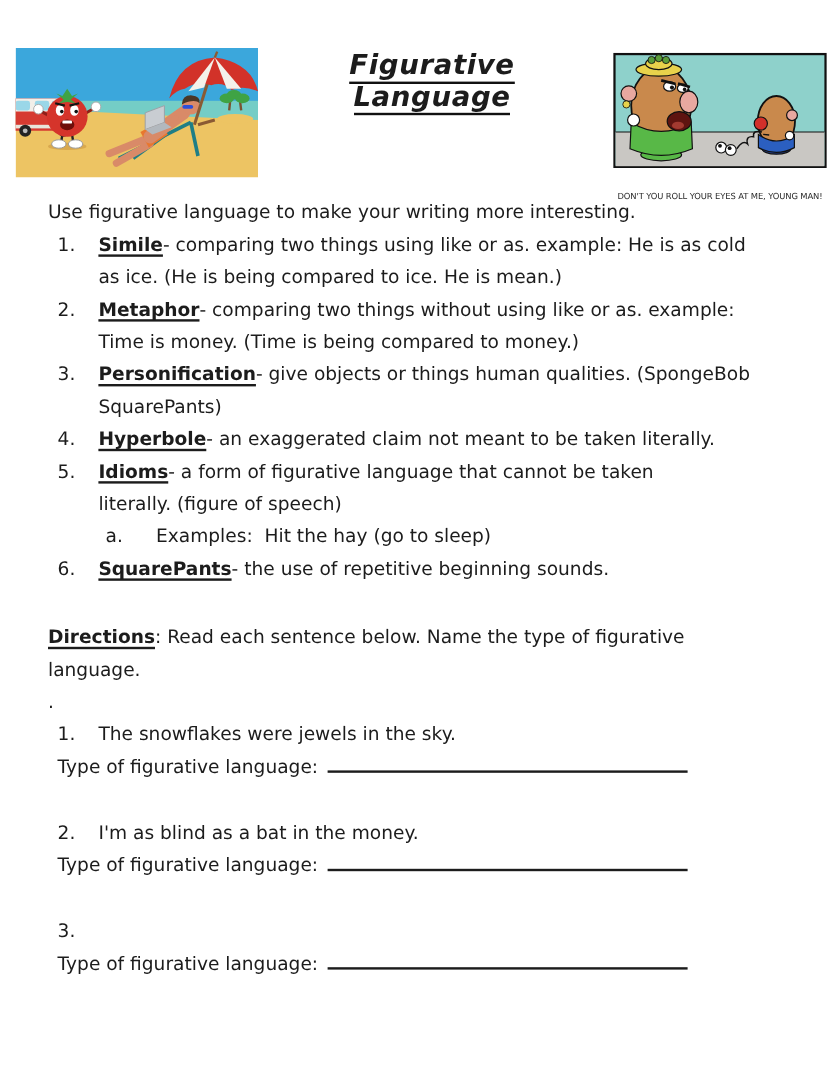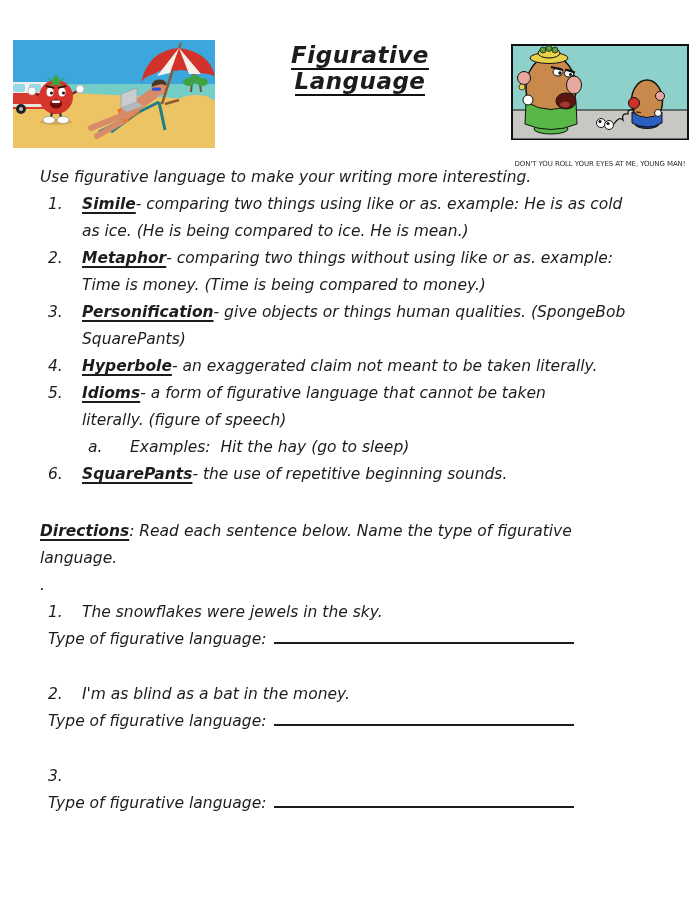--- a/index.html
+++ b/index.html
@@ -20,21 +20,21 @@
   .page-title .t-underline { border-bottom:2.5px solid #111; padding-bottom:0;font-style:italic; }
   .potato-fig { position:absolute; left:511px; top:44px; width:178px; margin:0; }
   .potato-fig svg { display:block; width:178px; height:96px; }
   .potato-fig figcaption {
     margin-top:20px; font-size:7px; letter-spacing:-0.1px; white-space:nowrap;
     color:#2a2a2a; text-align:center;
   }
   
   .main {
     position:absolute; top:164px; left:0; right:0;
-    padding:0 40px 0 40px; font-size:15.5px; line-height:27px;font-style:italic;
+    padding:0 40px 0 40px; font-size:15.5px; line-height:27px;
   }
   .intro { margin:0; white-space:nowrap; }
   .defs { list-style:none; margin:0; padding:0 0 0 8px; }
   .def-item { display:flex; }
   .num { flex:none; width:34px; }
   .def-body { flex:1; min-width:0; }
   .def-line { white-space:nowrap; }
   .term { font-weight:bold; text-decoration:underline; text-decoration-thickness:1.5px; text-underline-offset:3px; }
   .sub-row { display:flex; }
   .sub-label { flex:none; width:42px; padding-left:6px; }

